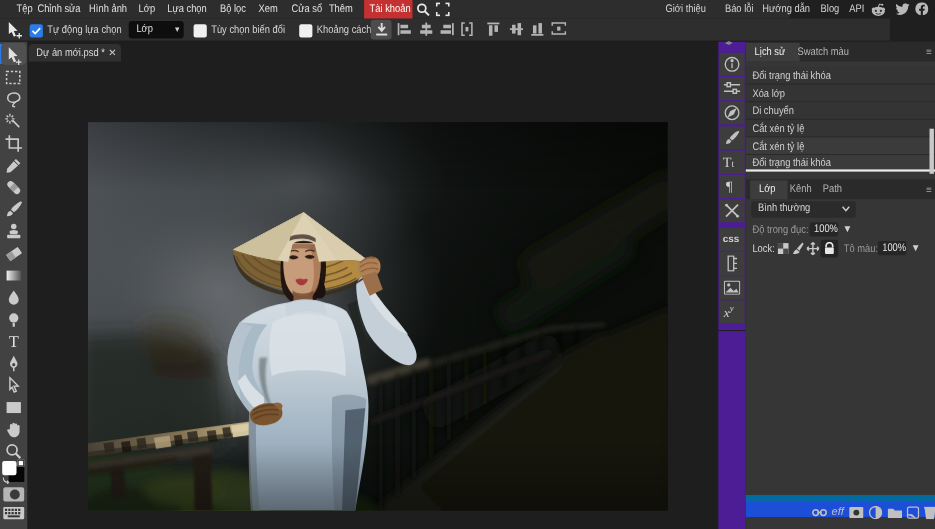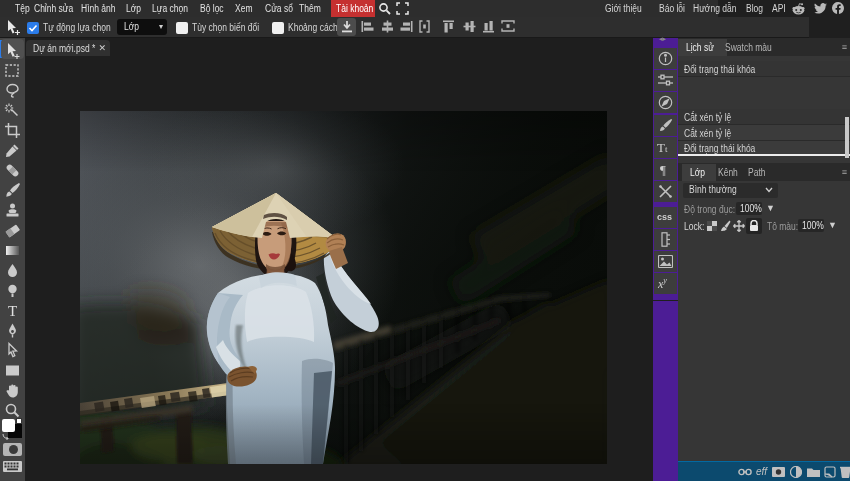--- a/index.html
+++ b/index.html
@@ -570,20 +570,22 @@
       </div>
     <div class="abs" style="left:0;top:262px;width:25px;height:1px;background:#1f1f1f"></div>
   </div>
 
   <div class="abs" id="rpanel">
     <div class="ptabbar" style="top:0"></div>
     <div class="ptab act" style="left:0;top:1px"><span class="tx">Lịch sử</span></div>
     <div class="ptab" style="left:39px;top:1px"><span class="tx">Swatch màu</span></div>
     <div class="menu3" style="top:4px">≡</div>
     <div class="hrow" style="top:23px"><span class="tx">Đổi trạng thái khóa</span></div>
+    <div class="hrow" style="top:39px"><span class="tx">Xóa lớp</span></div>
+    <div class="hrow" style="top:55px"><span class="tx">Di chuyển</span></div>
     <div class="hrow" style="top:71px"><span class="tx">Cắt xén tỷ lệ</span></div>
     <div class="hrow" style="top:87px;background:#3b3b3b"><span class="tx">Cắt xén tỷ lệ</span></div>
     <div class="hrow" style="top:103px;background:#3b3b3b;border-bottom:2px solid #ececec;height:15px"><span class="tx" style="margin-top:2px">Đổi trạng thái khóa</span></div>
 
     <div class="ptabbar" style="top:125px"></div>
     <div class="ptab act" style="left:4px;top:126px"><span class="tx">Lớp</span></div>
     <div class="ptab" style="left:32px;top:126px"><span class="tx">Kênh</span></div>
     <div class="ptab" style="left:62px;top:126px"><span class="tx">Path</span></div>
     <div class="menu3" style="top:129px">≡</div>
 
@@ -614,21 +616,21 @@
     <div class="ddark" style="left:68px;top:180px;width:16px;height:16px;background:#242424"></div>
     <svg class="abs" style="left:71px;top:182px" width="10" height="12" viewBox="0 0 10 12">
         <path d="M2 5 V3.5 a3 3 0 0 1 6 0 V5" fill="none" stroke="#e8e8e8" stroke-width="1.5"></path>
         <rect x="1" y="5" width="8" height="6" rx="1" fill="#e8e8e8"></rect>
       </svg>
     <span class="abs lbl" style="left:89px;top:183px"><span class="tx">Tô màu:</span></span>
     <div class="ddark" style="left:120px;top:181px;width:26px;height:13px"><span class="tx" style="margin:1px 0 0 4px;color:#e5e5e5">100%</span></div>
     <span class="abs" style="left:150px;top:182px;color:#cfcfcf;font-size:9px">▼</span>
 
 
-    <div class="abs" style="left:0;top:423px;width:172px;height:20px;background:#0c4a6e;border-top:1px solid #0369a1">
+    <div class="abs" style="left:0;top:412px;width:172px;height:20px;background:#1d4ed8;border-top:6px solid #0369a1">
       <svg class="abs" style="left:60px;top:6px" width="14" height="8" viewBox="0 0 14 8" fill="none" stroke="#c0c0c0" stroke-width="1.4">
           <circle cx="3.5" cy="4" r="2.6"></circle>
           <circle cx="10.5" cy="4" r="2.6"></circle>
           <line x1="5" y1="4" x2="9" y2="4"></line>
         </svg>
       <span class="abs" style="left:78px;top:4px;color:#c0c0c0;font-size:10px;font-style:italic">eff</span>
       <svg class="abs" style="left:94px;top:5px" width="13" height="10" viewBox="0 0 13 10">
           <rect width="13" height="10" rx="1" fill="#c0c0c0"></rect>
           <circle cx="6.5" cy="5" r="2.7" fill="#333"></circle>
         </svg>

